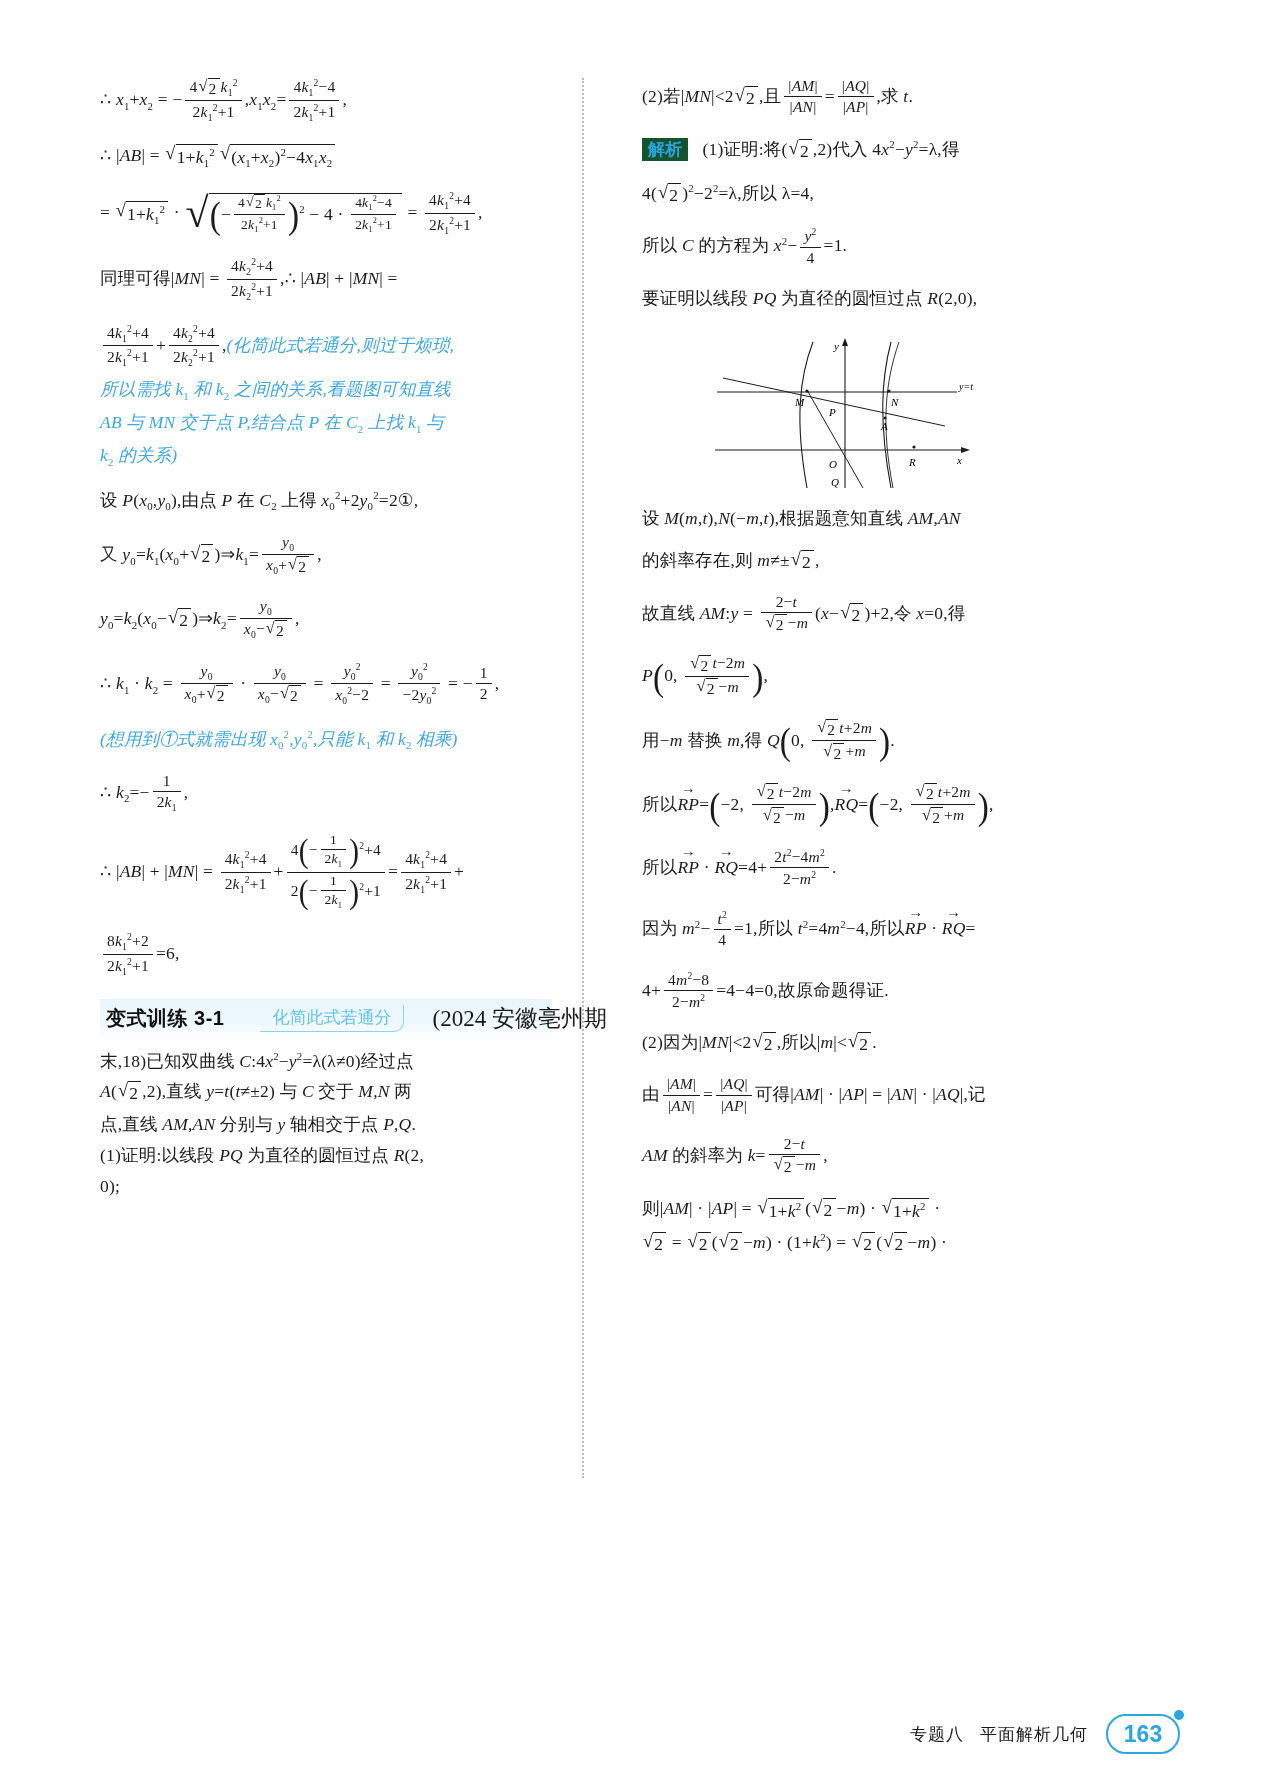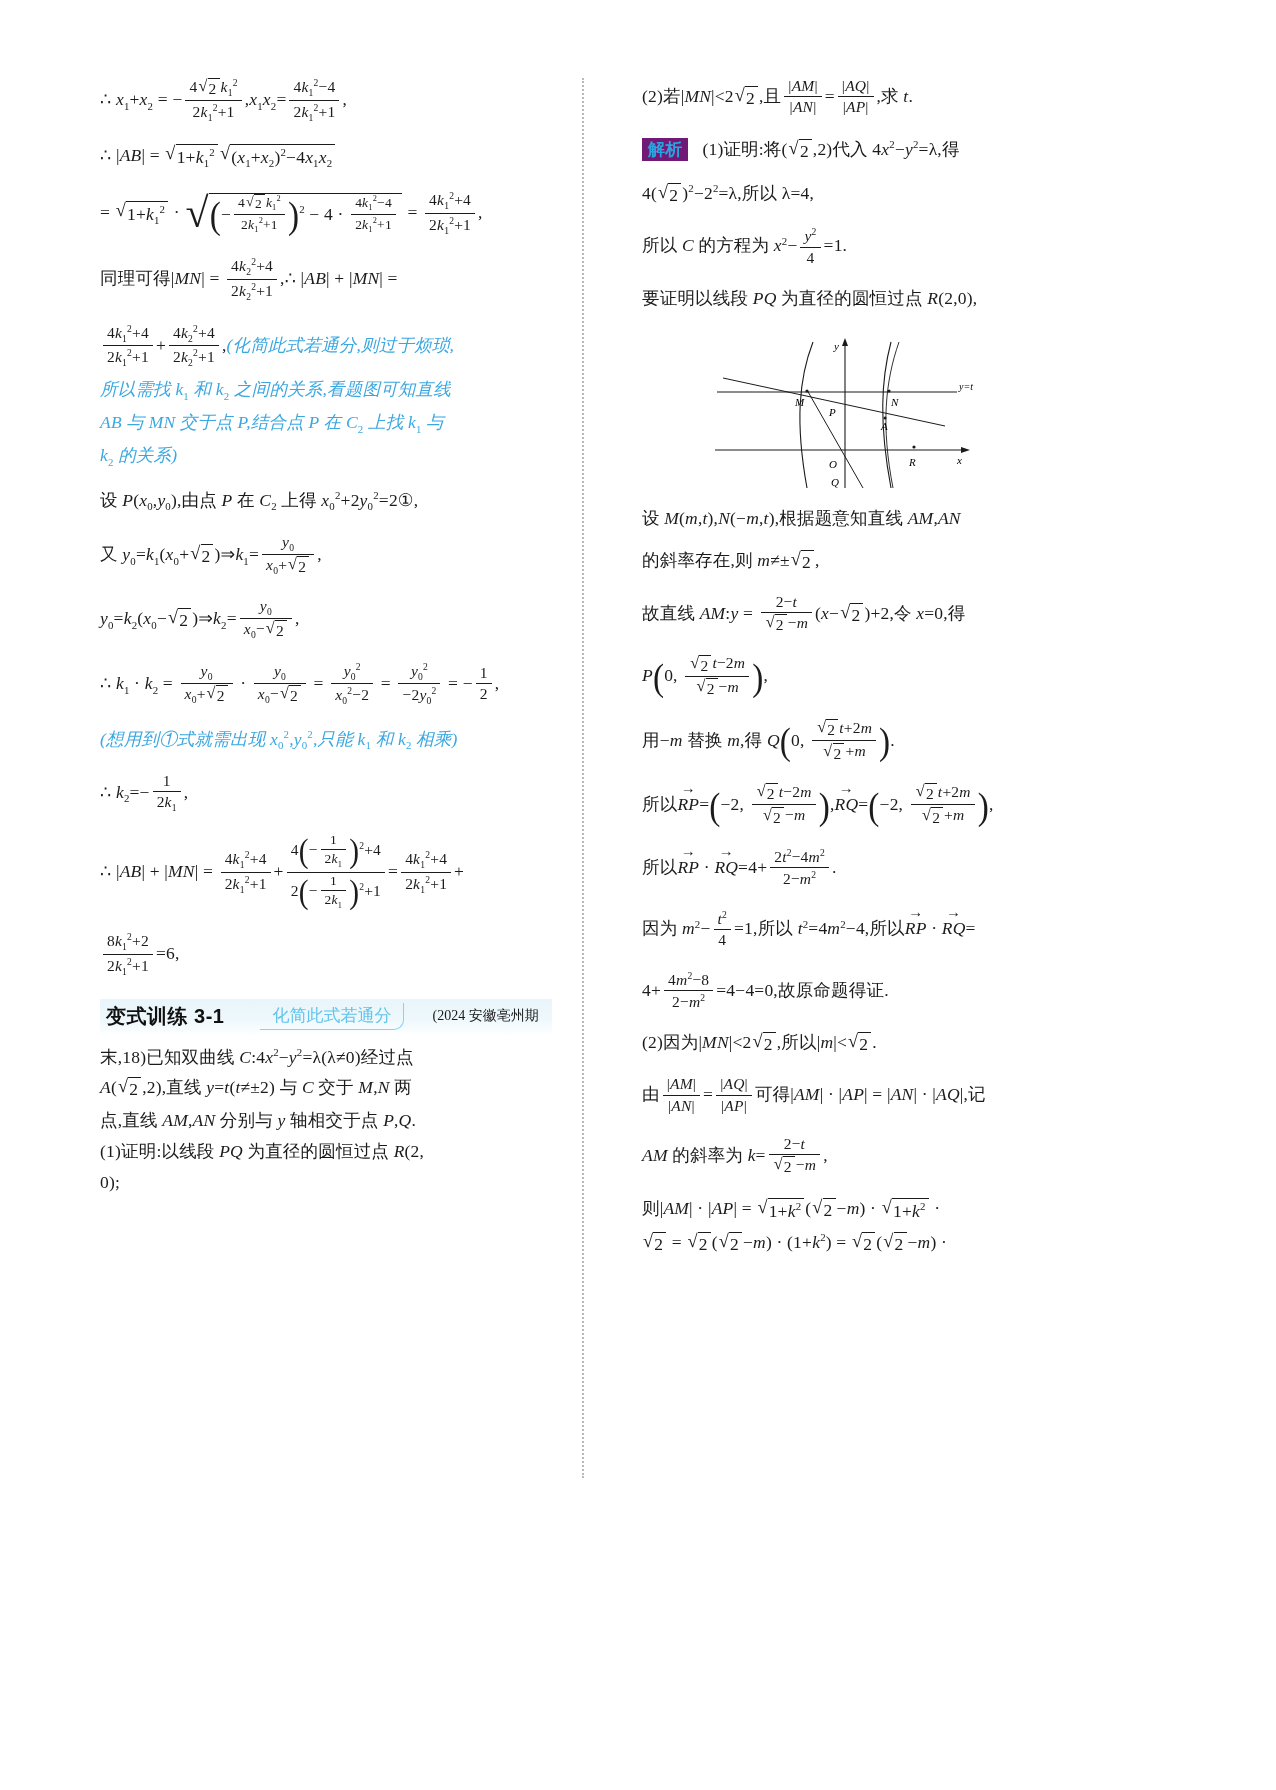--- a/index.html
+++ b/index.html
@@ -70,21 +70,21 @@
   
   .note {
     color:#3ba7e0;
     font-style:italic;
     font-family:"Liberation Serif", serif;
   }
 
   
   .tag-jiexi {
     display:inline-block;
-    background:#701a75; color:#2ba4e2;
+    background:#14532d; color:#2ba4e2;
     font-weight:bold; font-style:normal;
     padding:1px 6px; margin-right:14px;
     font-family:"Liberation Sans", sans-serif;
     font-size:17px;
   }
 
   
   .train-band {
     display:flex; align-items:center;
     background:linear-gradient(to bottom,#e9f5fb 0%, #eef8fc 55%, #ffffff 100%);
@@ -99,21 +99,21 @@
   }
   .train-badge {
     margin-left:14px; padding:1px 12px 2px 12px;
     font-family:"Liberation Sans", sans-serif;
     font-size:17px; color:#62c3ec;
     border-bottom:1.6px solid #8ad2f0;
     border-right:1.6px solid #8ad2f0;
     border-bottom-right-radius:10px;
     white-space:nowrap;
   }
-  .train-tail { font-size:14px; margin-left:6px; white-space:nowrap; }
+  .train-tail { font-size:23px; margin-left:6px; white-space:nowrap; }
 
   
   .figwrap { margin:14px 0 18px 0; display:flex; justify-content:center; }
 
   
   .footer {
     position:absolute; left:0; right:0; bottom:36px;
     display:flex; align-items:center; justify-content:flex-end;
     padding-right:96px;
     font-family:"Liberation Sans", sans-serif;
@@ -574,14 +574,23 @@
             <span class="sign">√</span>
             <span class="body">2</span>
           </span>(<span class="rad">
             <span class="sign">√</span>
             <span class="body">2</span>
           </span>−<span class="mi">m</span>) ·
       </p>
     </div>
   </div>
 
+  <div class="footer">
+    <span class="f-topic">专题八</span>
+    <span class="f-sub">平面解析几何</span>
+    <span class="f-page">
+      <span class="ring"></span>
+      <span class="dot"></span>
+      <span>163</span>
+    </span>
+  </div>
 
 </div>
 
 </body></html>

